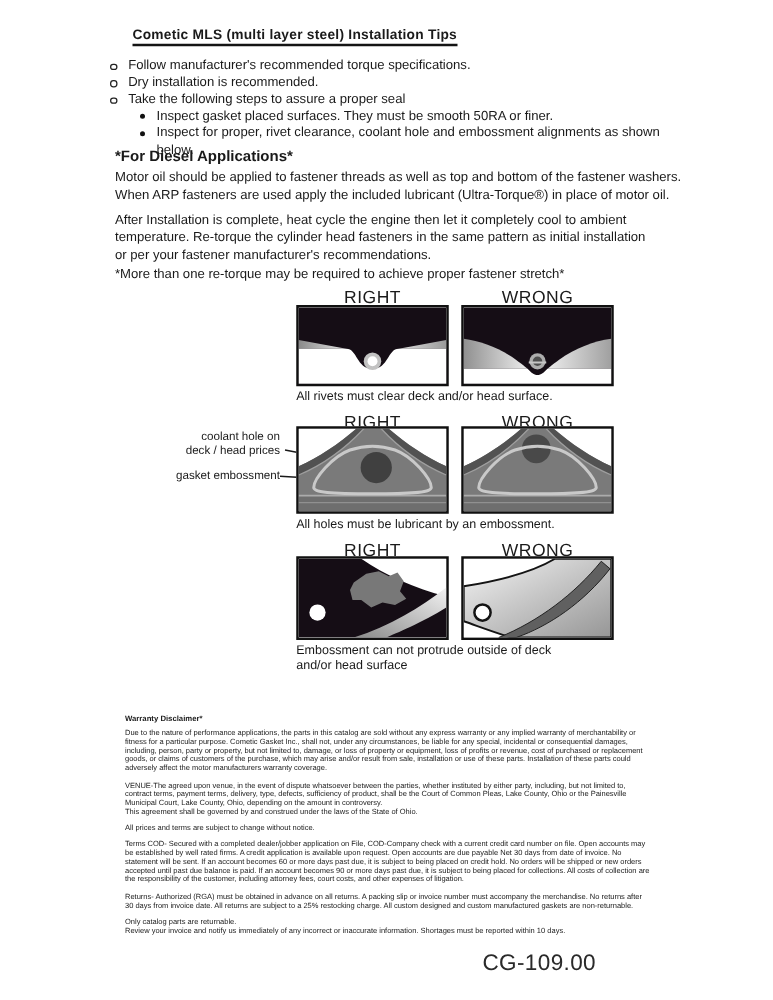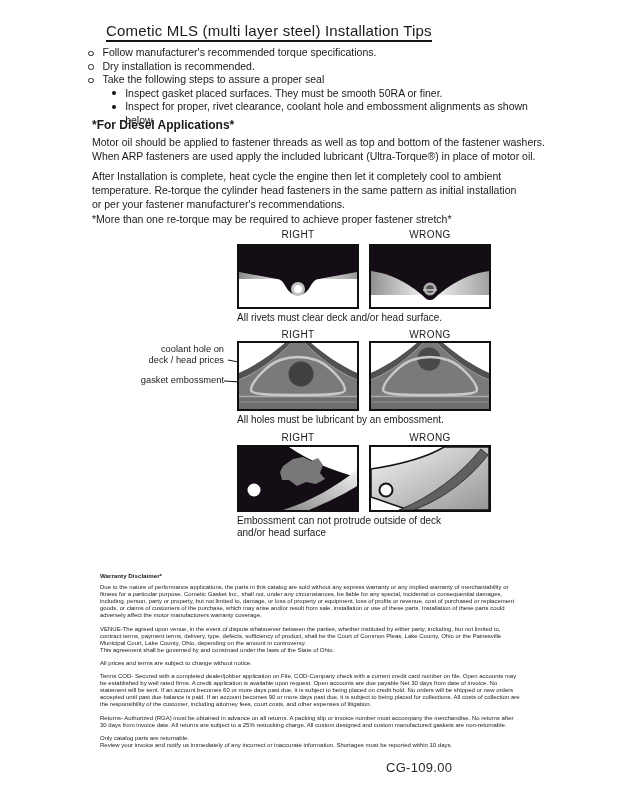--- a/index.html
+++ b/index.html
@@ -1,44 +1,44 @@
 <!DOCTYPE html>
 <html><head>
 <meta charset="utf-8">
 <style>
   html,body{margin:0;padding:0;background:#e8e8e8;}
   .page{position:relative;width:618px;height:800px;background:#ffffff;margin:0 auto;
         font-family:"Liberation Sans",sans-serif;color:#1a1a1a;overflow:hidden;}
   .abs{position:absolute;}
 
-  .title{left:106px;top:22px;font-size:15px;font-weight:normal;letter-spacing:.2px;
+  .title{left:106px;top:22px;font-size:11px;font-weight:bold;letter-spacing:.2px;
          border-bottom:2px solid #141414;padding-bottom:1px;display:inline-block;}
 
   .tips{left:88px;top:46px;font-size:10.5px;line-height:13.6px;width:470px;}
   .bullet{display:flex;align-items:flex-start;gap:9px;}
   .bullet.sub{margin-left:24px;}
   .obullet{flex:0 0 auto;width:3.5px;height:3.5px;border:1.1px solid #222;border-radius:50%;margin-top:4.6px;}
   .fbullet{flex:0 0 auto;width:4.2px;height:4.2px;background:#111;border-radius:50%;margin-top:4.4px;}
 
   .diesel-h{left:92px;top:118px;font-size:12px;font-weight:bold;}
   .para{left:92px;font-size:10.5px;line-height:14px;white-space:pre-line;width:478px;}
   .p1{top:135px;} .p2{top:169px;} .note{top:212px;}
 
-  .dhead{width:122px;text-align:center;font-size:10px;letter-spacing:.4px;color:#1a1a1a;}
+  .dhead{width:122px;text-align:center;font-size:14px;letter-spacing:.4px;color:#1a1a1a;}
   .dbox{width:122px;border:2px solid #101010;background:#fff;box-sizing:border-box;}
   .dbox svg{display:block;width:100%;height:100%;}
   .dcap{font-size:10px;line-height:11.5px;color:#1a1a1a;white-space:pre-line;}
 
   .callout{font-size:9.3px;line-height:11px;text-align:right;width:122px;color:#1a1a1a;}
 
   .fineprint{left:100px;top:572px;width:420px;font-size:6px;line-height:7.1px;color:#1b1b1b;}
   .fp-h{font-weight:bold;font-size:6.2px;margin:0 0 5px 0;}
   .fp-p{margin:0 0 6px 0;white-space:pre-line;}
 
-  .footer-code{left:386px;top:760px;font-size:13px;letter-spacing:.3px;color:#2a2a2a;text-align:right;}
+  .footer-code{left:386px;top:760px;font-size:18px;letter-spacing:.3px;color:#2a2a2a;text-align:right;}
 </style>
 </head>
 <body>
 
 <div class="page">
 
   <div class="abs title">Cometic MLS (multi layer steel) Installation Tips</div>
 
   <div class="abs tips">
     <div class="bullet">

